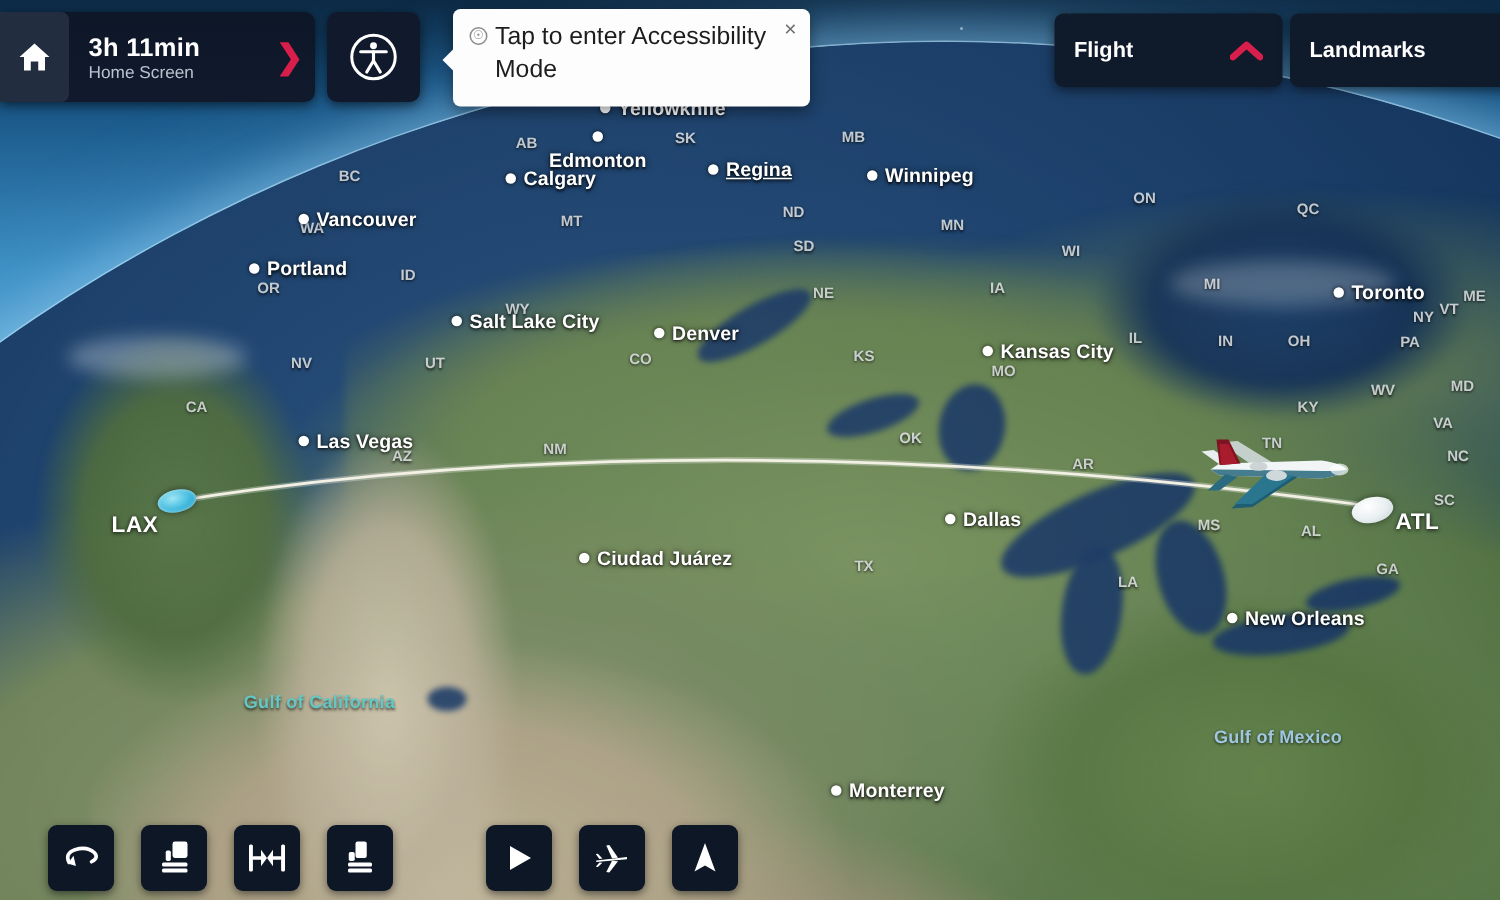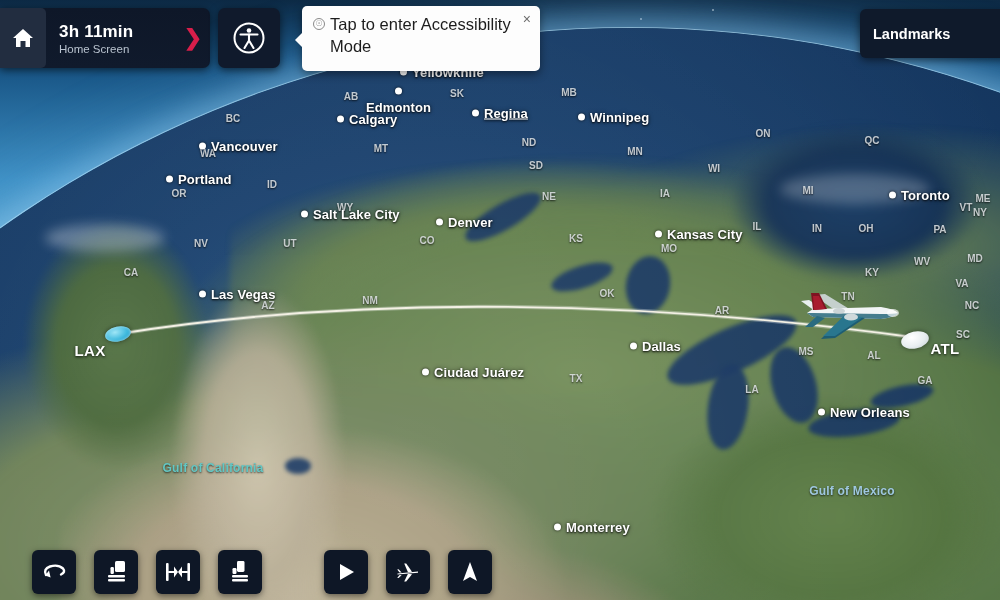--- a/index.html
+++ b/index.html
@@ -416,21 +416,21 @@
       <div class="region" style="left: 529px; top: 142px;">ND</div>
       <div class="region" style="left: 635px; top: 151px;">MN</div>
       <div class="region" style="left: 208px; top: 153px;">WA</div>
       <div class="region" style="left: 536px; top: 165px;">SD</div>
       <div class="region" style="left: 714px; top: 168px;">WI</div>
       <div class="region" style="left: 272px; top: 184px;">ID</div>
       <div class="region" style="left: 179px; top: 193px;">OR</div>
       <div class="region" style="left: 549px; top: 196px;">NE</div>
       <div class="region" style="left: 665px; top: 193px;">IA</div>
       <div class="region" style="left: 808px; top: 190px;">MI</div>
-      <div class="region" style="left: 980px; top: 212px;">NY</div>
+      <div class="region" style="left: 949px; top: 212px;">NY</div>
       <div class="region" style="left: 966px; top: 207px;">VT</div>
       <div class="region" style="left: 983px; top: 198px;">ME</div>
       <div class="region" style="left: 345px; top: 207px;">WY</div>
       <div class="region" style="left: 201px; top: 243px;">NV</div>
       <div class="region" style="left: 290px; top: 243px;">UT</div>
       <div class="region" style="left: 427px; top: 240px;">CO</div>
       <div class="region" style="left: 576px; top: 238px;">KS</div>
       <div class="region" style="left: 669px; top: 248px;">MO</div>
       <div class="region" style="left: 757px; top: 226px;">IL</div>
       <div class="region" style="left: 817px; top: 228px;">IN</div>
@@ -504,21 +504,21 @@
         <span>Kansas City</span>
       </div>
       <div class="label city" style="left: 199px; top: 294px;">
         <span class="dot"></span>
         <span>Las Vegas</span>
       </div>
       <div class="label city" style="left: 630px; top: 346px;">
         <span class="dot"></span>
         <span>Dallas</span>
       </div>
-      <div class="label city" style="left: 386px; top: 372px; margin-left: 36px;">
+      <div class="label city" style="left: 386px; top: 372px;">
         <span class="dot"></span>
         <span>Ciudad Juárez</span>
       </div>
       <div class="label city" style="left: 818px; top: 412px;">
         <span class="dot"></span>
         <span>New Orleans</span>
       </div>
       <div class="label city" style="left: 554px; top: 527px;">
         <span class="dot"></span>
         <span>Monterrey</span>
@@ -574,20 +574,26 @@
       <path d="M17 13.5 L17 19.5 M17 19.5 L12.5 27 M17 19.5 L21.5 27" stroke="#ffffff" stroke-width="2.1" stroke-linecap="round" fill="none"></path>
     </svg>
   </div>
 
   <div id="a11y-tooltip">
     <div id="tooltip-badge">☉</div>
     <div id="tooltip-close">×</div>
     <div id="tooltip-text">Tap to enter Accessibility Mode</div>
   </div>
 
+  <div id="flight-tab">
+    <span class="lbl">Flight</span>
+    <svg width="22" height="14" viewBox="0 0 22 14">
+      <path d="M2 11 L11 3 L20 11" fill="none" stroke="#d81e4a" stroke-width="4.5" stroke-linecap="round" stroke-linejoin="round"></path>
+    </svg>
+  </div>
 
   <div id="landmarks-tab">
     <span class="lbl">Landmarks</span>
   </div>
 
   <div id="toolbar">
 
     <div class="tool-btn">
       <svg width="26" height="22" viewBox="0 0 26 22">
         <path d="M5 14 Q2 8 9 5.5 Q17 3 22 7.5 Q25 11 20 13.5" fill="none" stroke="#fff" stroke-width="2.4" stroke-linecap="round"></path>

